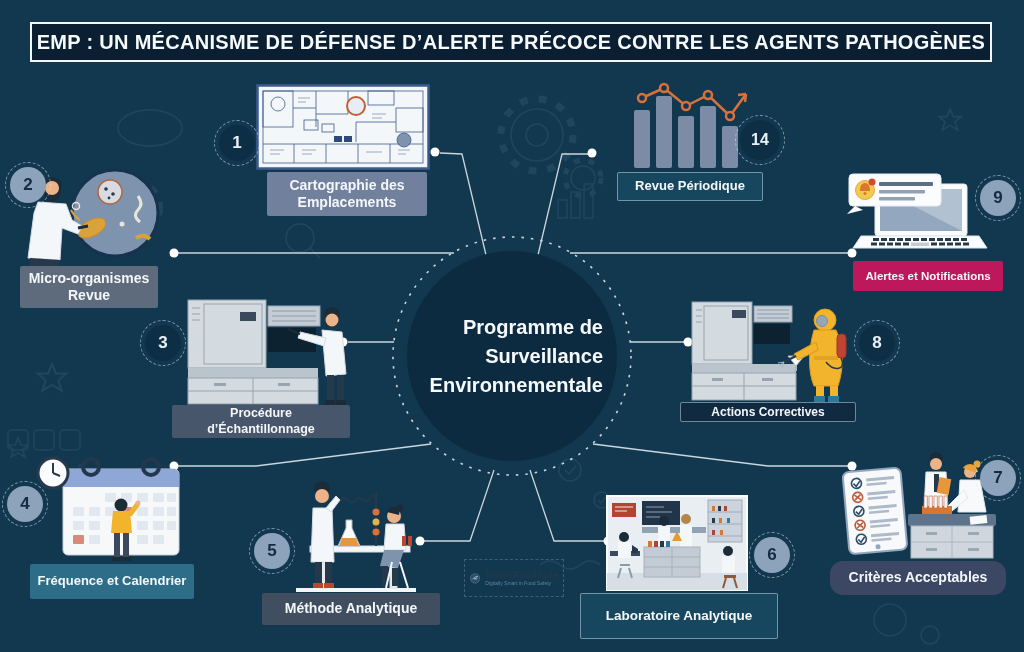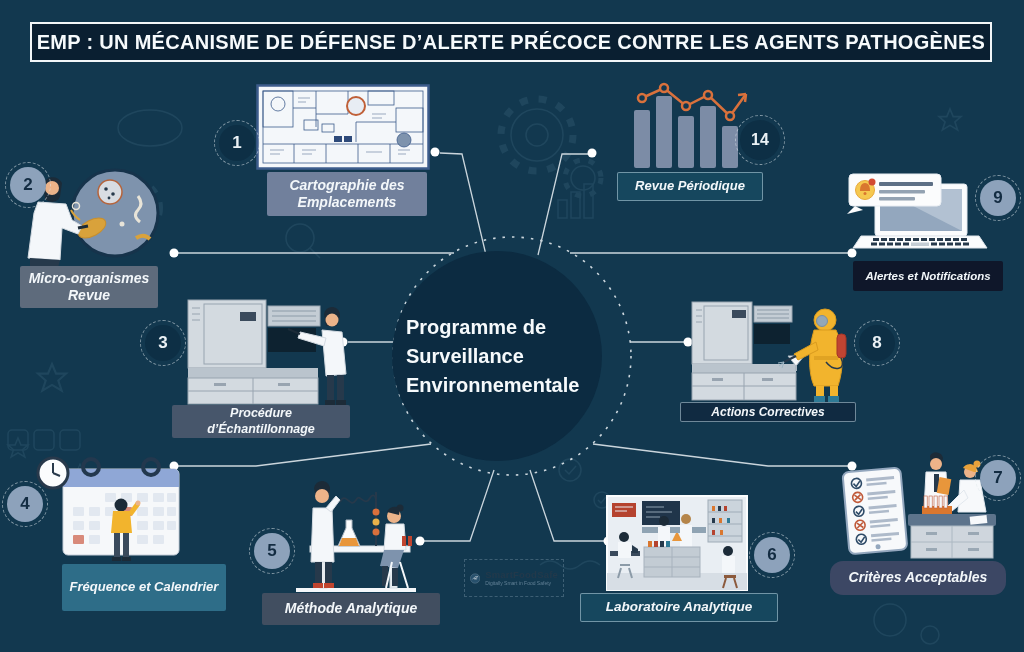--- a/index.html
+++ b/index.html
@@ -4,35 +4,35 @@
 <style>
   html,body{margin:0;padding:0;background:#0b2435;}
   body{font-family:"Liberation Sans",sans-serif;}
   .canvas{position:relative;width:1024px;height:652px;background:#12384F;overflow:hidden;margin:0 auto;}
   .layer{position:absolute;left:0;top:0;width:1024px;height:652px;}
   .doodles{z-index:0;opacity:.10;}
   .connectors{z-index:1;}
   .banner{position:absolute;left:30px;top:22px;width:962px;height:40px;background:#0A1F31;
           border:2px solid #F2F6F8;display:flex;align-items:center;justify-content:center;z-index:6;box-sizing:border-box;}
   .banner span{color:#F6FAFC;font-weight:bold;font-size:20px;letter-spacing:.3px;white-space:nowrap;text-align:center;}
-  .center-circle{position:absolute;left:392px;top:251px;width:210px;height:210px;border-radius:50%;
-          background:#0C2B41;display:flex;align-items:center;justify-content:center;text-align:left;z-index:2;}
+  .center-circle{position:absolute;left:407px;top:251px;width:210px;height:210px;border-radius:50%;
+          background:#0C2B41;display:flex;align-items:center;justify-content:center;text-align:right;z-index:2;}
   .center-text{color:#F6FAFC;font-size:20px;font-weight:bold;line-height:1.45;width:182px;}
   .illus{position:absolute;z-index:3;}
   .lbl{position:absolute;display:flex;align-items:center;justify-content:center;text-align:center;
-       color:#F3F7FA;font-weight:bold;z-index:4;padding:3px 6px;box-sizing:border-box;border-radius:2px;line-height:1.25;font-style:italic;}
+       color:#F3F7FA;font-weight:bold;z-index:4;padding:3px 6px;box-sizing:border-box;border-radius:2px;line-height:1.25;}
   .lb1{background:#71809C;}
   .lb2{background:#5E6B7C;}
   .lb3{background:#47566B;}
   .lb4{background:#2E6D88;}
   .lb5{background:#414E60;}
   .lb6{background:#16475E;border:1px solid rgba(190,214,226,.55);}
   .lb7{background:#3C4764;border-radius:13px;}
   .lb8{background:#102A41;border:1px solid rgba(190,214,226,.55);}
-  .lb9{background:#0f172a;}
+  .lb9{background:#be185d;}
   .lb10{background:#16475E;border:1px solid rgba(190,214,226,.55);}
   .badge{position:absolute;width:36px;height:36px;border-radius:50%;display:flex;align-items:center;
          justify-content:center;font-weight:bold;font-size:17px;z-index:5;
          outline:1.5px dashed rgba(223,231,236,.55);outline-offset:4px;}
   .badge.big{width:40px;height:40px;font-size:16px;}
   .badge-dark{background:#0D2F45;color:#EAF1F5;}
   .badge-light{background:#8DA2BB;color:#132C42;}
   .watermark{position:absolute;left:464px;top:559px;width:100px;height:38px;z-index:2;
              border:1px dashed rgba(190,210,225,.25);display:flex;align-items:center;gap:5px;
              padding:0 5px;box-sizing:border-box;}
@@ -233,21 +233,21 @@
     <rect x="40" y="82" width="11" height="9" rx="1" fill="#D88A7A"></rect>
     <circle cx="88" cy="52" r="6.5" fill="#1C2B38"></circle>
     <path d="M80,58 L97,58 L99,80 L78,80 Z" fill="#F2B42D"></path>
     <path d="M95,60 L103,49 L107,52 L99,63 Z" fill="#F2B42D"></path>
     <circle cx="105" cy="50" r="2.5" fill="#ECB389"></circle>
     <rect x="81" y="80" width="6" height="25" fill="#3A4A5C"></rect>
       <rect x="90" y="80" width="6" height="25" fill="#3A4A5C"></rect>
     <rect x="79" y="104" width="9" height="4" fill="#1C2B38"></rect>
       <rect x="89" y="104" width="9" height="4" fill="#1C2B38"></rect>
   </svg>
-  <div class="lbl lb4" style="left:30px;top:564px;width:164px;height:47px;font-size:13px;margin-left:32px;">Fréquence et Calendrier</div>
+  <div class="lbl lb4" style="left:30px;top:564px;width:164px;height:35px;font-size:13px;">Fréquence et Calendrier</div>
 
   <div class="badge badge-light" style="left:254px;top:533px;">
     <span>5</span>
   </div>
   <svg class="illus" style="left:288px;top:476px;" width="135" height="118" viewBox="0 0 135 118">
     <rect x="8" y="112" width="120" height="4" fill="#F4F7FA"></rect>
     <rect x="22" y="70" width="100" height="6" fill="#F4F7FA" stroke="#D4DBE2"></rect>
     <rect x="32" y="76" width="7" height="36" fill="#E6EBEF" stroke="#D4DBE2"></rect>
     <rect x="102" y="76" width="7" height="36" fill="#E6EBEF" stroke="#D4DBE2"></rect>
     <path d="M88,16 V70" stroke="#26394B" stroke-width="2"></path>
@@ -315,21 +315,21 @@
     <path d="M66,52 V82 M38,62 H94 M38,72 H94" stroke="#A7B2BD"></path>
     <rect x="42" y="46" width="4" height="6" fill="#D9772F"></rect>
       <rect x="48" y="46" width="4" height="6" fill="#B5432F"></rect>
       <rect x="54" y="46" width="4" height="6" fill="#26394B"></rect>
       <rect x="60" y="46" width="4" height="6" fill="#2E7A96"></rect>
     <circle cx="122" cy="56" r="5" fill="#1C2B38"></circle>
     <rect x="116" y="61" width="13" height="17" fill="#F4F7FA"></rect>
     <rect x="118" y="80" width="12" height="3" fill="#8C5A3C"></rect>
     <path d="M120,83 l-3,10 M128,83 l3,10" stroke="#8C5A3C" stroke-width="2"></path>
   </svg>
-  <div class="lbl lb6" style="left:580px;top:593px;width:198px;height:29px;font-size:13.5px;">Laboratoire Analytique</div>
+  <div class="lbl lb6" style="left:580px;top:593px;width:198px;height:46px;font-size:13.5px;">Laboratoire Analytique</div>
 
   <div class="badge badge-light" style="left:980px;top:460px;">
     <span>7</span>
   </div>
   <svg class="illus" style="left:838px;top:450px;" width="160" height="110" viewBox="0 0 160 110">
     <g transform="rotate(-5 36 62)">
       <rect x="8" y="20" width="58" height="82" rx="6" fill="#F7F9FB" stroke="#93A7BE" stroke-width="2"></rect>
       <g fill="none" stroke-width="1.6">
         <circle cx="21" cy="32" r="5" stroke="#2E4B68"></circle>
           <path d="M18,32 l2.5,3 l4,-5" stroke="#2E4B68"></path>

